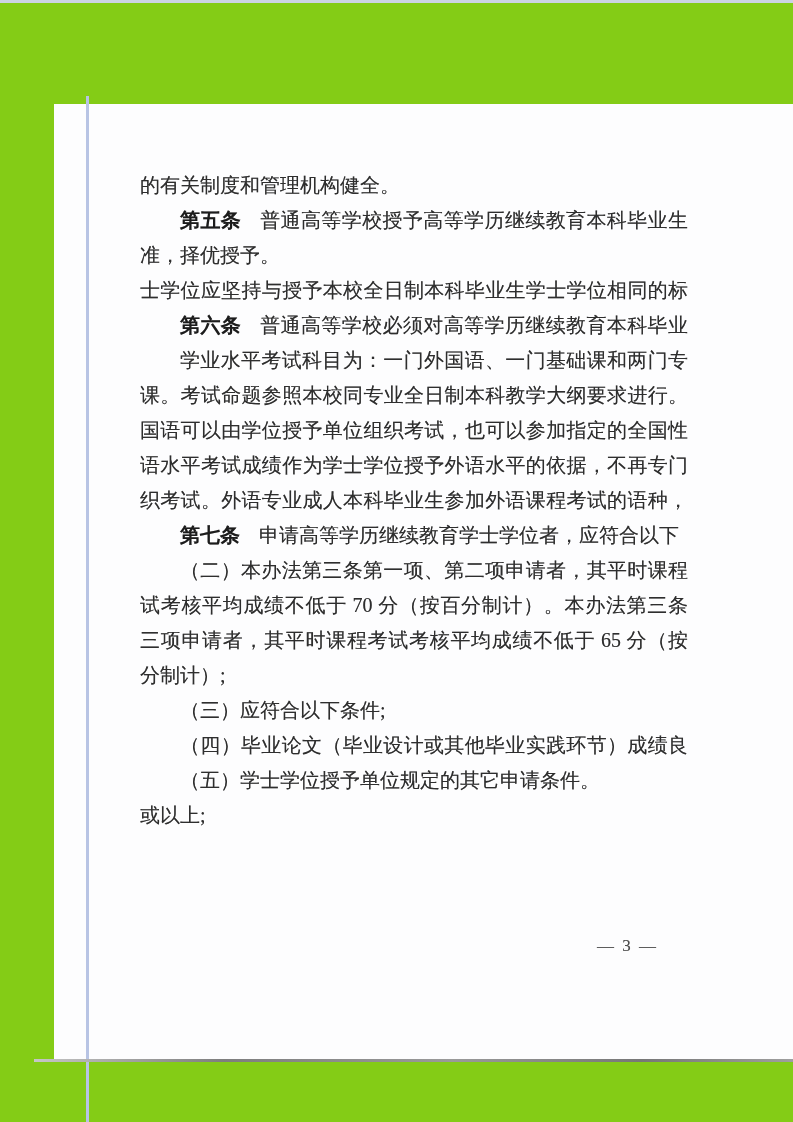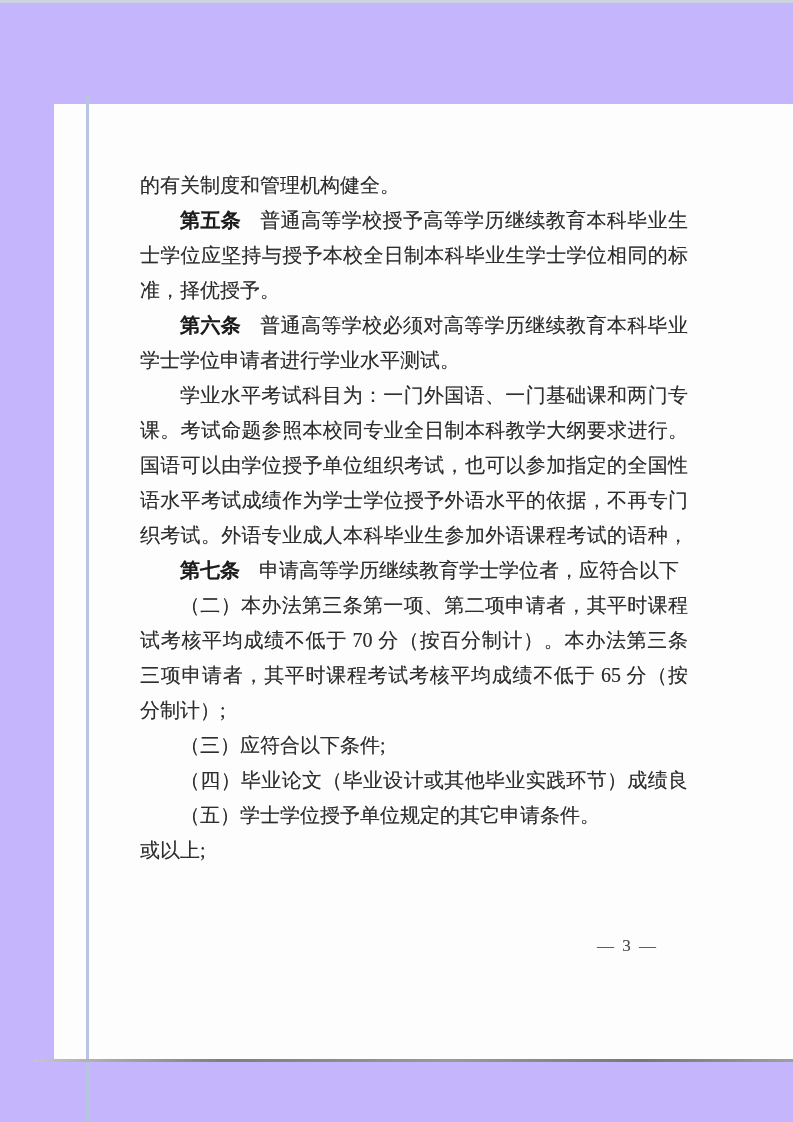--- a/index.html
+++ b/index.html
@@ -1,17 +1,17 @@
 <!DOCTYPE html>
 <html><head>
 <meta charset="utf-8">
 <style>
   html,body { margin:0; padding:0; background:#ffffff; }
   .canvas {
-    position:relative; width:793px; height:1122px; background:#c4b5fd;
+    position:relative; width:793px; height:1122px; background:#84cc16;
     overflow:hidden;
     font-family:"Liberation Serif","DejaVu Serif",serif;
   }
   
   .top-edge {
     position:absolute; left:0; top:0; width:793px; height:3px;
     background:#ccd3e3;
   }
   .left-edge {
     position:absolute; left:86px; top:96px; width:3px; height:1026px;
@@ -46,24 +46,23 @@
 
 <div class="canvas">
   <div class="top-edge"></div>
   <div class="scan-area"></div>
   <div class="left-edge"></div>
   <div class="bottom-edge"></div>
 
   <div class="text-block">
       <div class="line"><span>的有关制度和管理机构健全。</span></div>
       <div class="line indent fill"><span class="art-num">第五条</span><span>普通高等学校授予高等学历继续教育本科毕业生学</span></div>
+      <div class="line"><span>准，择优授予。</span></div>
       <div class="line fill"><span>士学位应坚持与授予本校全日制本科毕业生学士学位相同的标</span></div>
-      <div class="line"><span>准，择优授予。</span></div>
       <div class="line indent fill"><span class="art-num">第六条</span><span>普通高等学校必须对高等学历继续教育本科毕业生</span></div>
-      <div class="line"><span>学士学位申请者进行学业水平测试。</span></div>
       <div class="line indent fill"><span>学业水平考试科目为：一门外国语、一门基础课和两门专业</span></div>
       <div class="line fill"><span>课。考试命题参照本校同专业全日制本科教学大纲要求进行。外</span></div>
       <div class="line fill"><span>国语可以由学位授予单位组织考试，也可以参加指定的全国性外</span></div>
       <div class="line fill"><span>语水平考试成绩作为学士学位授予外语水平的依据，不再专门组</span></div>
       <div class="line fill"><span>织考试。外语专业成人本科毕业生参加外语课程考试的语种，必</span></div>
       <div class="line indent"><span class="art-num">第七条</span><span>申请高等学历继续教育学士学位者，应符合以下条件：</span></div>
       <div class="line indent fill"><span>（二）本办法第三条第一项、第二项申请者，其平时课程考</span></div>
       <div class="line fill"><span>试考核平均成绩不低于 70 分（按百分制计）。本办法第三条第</span></div>
       <div class="line fill"><span>三项申请者，其平时课程考试考核平均成绩不低于 65 分（按百</span></div>
       <div class="line"><span>分制计）;</span></div>

